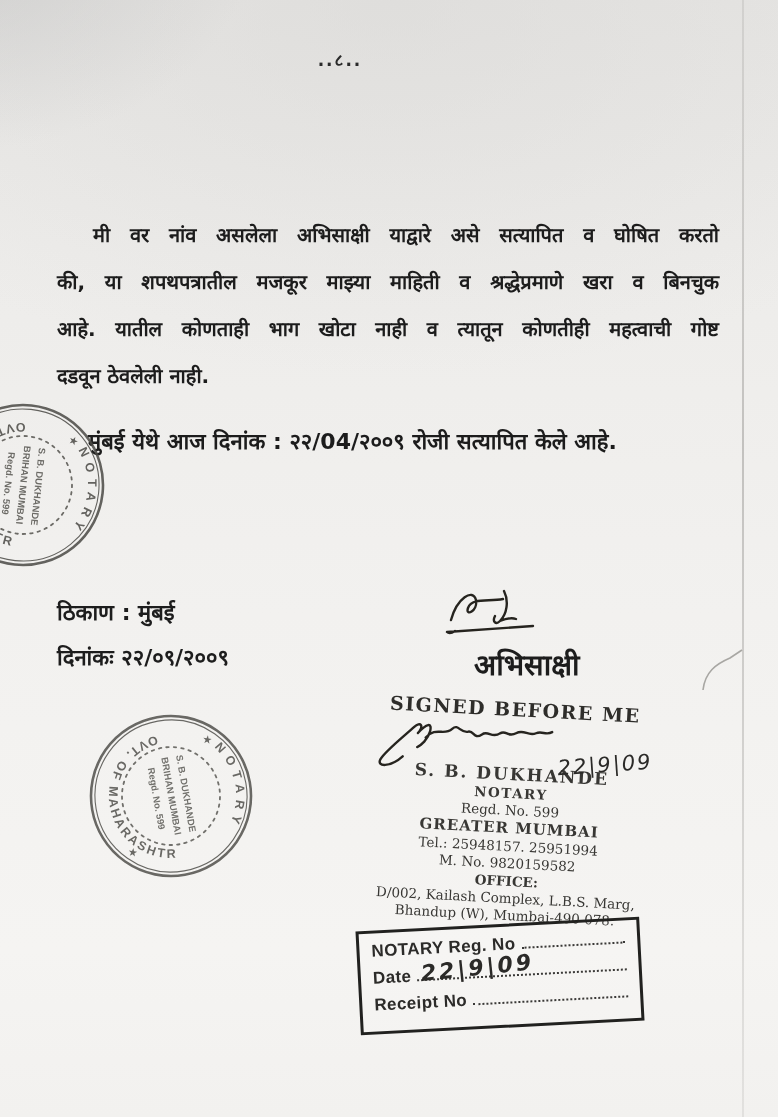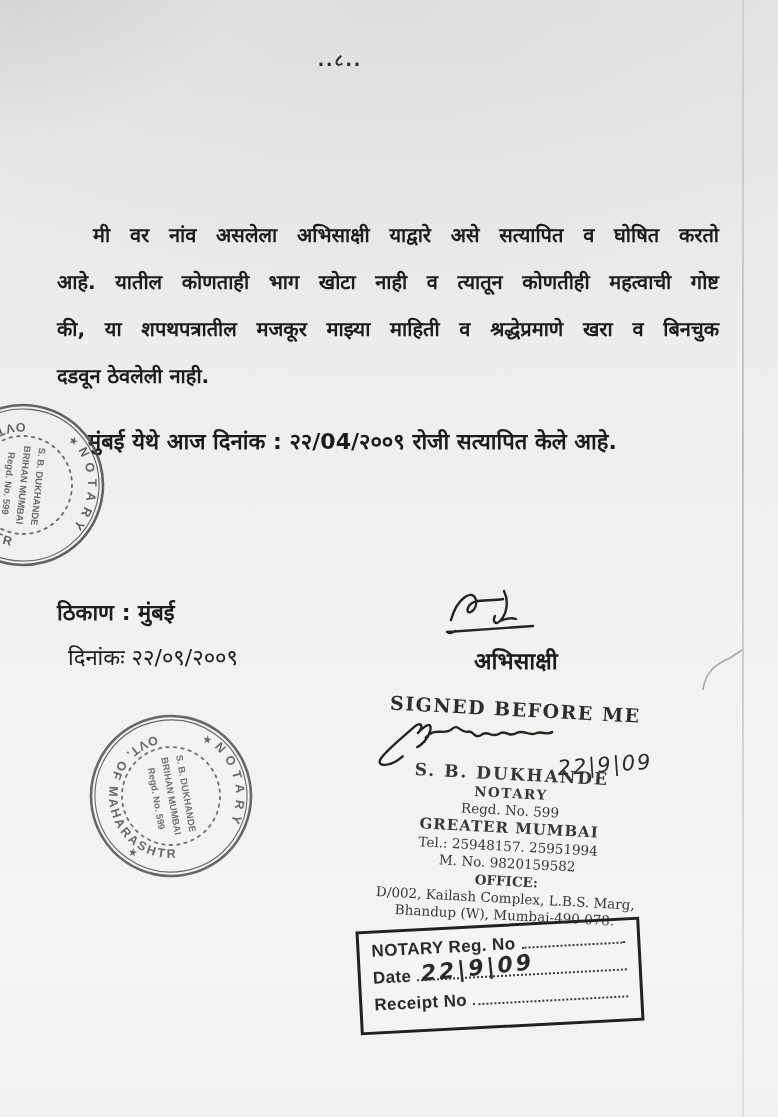--- a/index.html
+++ b/index.html
@@ -15,22 +15,22 @@
   
   .pagenum{left:300px;top:48px;width:80px;text-align:center;font-size:17px;font-weight:bold;letter-spacing:2px;color:#2a2a2a;}
   .title{left:290px;top:130px;font-size:25px;font-weight:bold;color:#161616;
          border-bottom:2.5px solid #161616;padding:0 4px 5px 4px;letter-spacing:.5px;}
   .para{left:57px;top:212px;width:662px;font-size:20px;font-weight:700;line-height:47px;color:#1c1c1c;}
   .para .pline{text-align:justify;text-align-last:justify;white-space:nowrap;}
   .para .pline.first{padding-left:36px;}
   .para .pline.last{text-align:right;text-align-last:left;white-space:normal;}
   .vline{left:88px;top:425px;width:640px;font-size:22px;font-weight:600;color:#1c1c1c;}
   .place{left:57px;top:596px;font-size:22px;font-weight:600;}
-  .dline{left:68px;top:641px;font-size:22px;font-weight:400;}
-  .deplabel{left:474px;top:644px;font-size:23px;font-weight:600;}
+  .dline{left:57px;top:641px;font-size:22px;font-weight:700;}
+  .deplabel{left:474px;top:644px;font-size:29px;font-weight:600;}
   
   .depsig{left:445px;top:586px;}
   .sigstroke{stroke:#26241f;stroke-width:2.4;fill:none;stroke-linecap:round;}
   
   .notaryblk{left:352px;top:698px;width:316px;text-align:center;transform:rotate(3deg);
              color:#383734;font-family:"DejaVu Serif","Liberation Serif",serif;}
   .sbm{font-size:19px;font-weight:bold;letter-spacing:1.5px;color:#2e2d2a;}
   .nsigwrap{position:relative;height:58px;margin-top:2px;}
   .nname{font-size:17px;font-weight:bold;letter-spacing:2px;margin-top:-16px;}
   .ndesig{font-size:13.5px;font-weight:bold;letter-spacing:1.5px;margin-top:1px;}
@@ -66,22 +66,22 @@
 </head>
 <body>
 
 <div id="page">
 
   <div class="abs pagenum">..८..</div>
 
 
   <div class="abs para">
     <div class="pline first">मी वर नांव असलेला अभिसाक्षी याद्वारे असे सत्यापित व घोषित करतो</div>
+    <div class="pline">की, या शपथपत्रातील मजकूर माझ्या माहिती व श्रद्धेप्रमाणे खरा व बिनचुक</div>
     <div class="pline">आहे. यातील कोणताही भाग खोटा नाही व त्यातून कोणतीही महत्वाची गोष्ट</div>
-    <div class="pline">की, या शपथपत्रातील मजकूर माझ्या माहिती व श्रद्धेप्रमाणे खरा व बिनचुक</div>
     <div class="pline last">दडवून ठेवलेली नाही.</div>
   </div>
 
   <div class="abs vline">मुंबई  येथे आज दिनांक : २२/04/२००९ रोजी सत्यापित केले आहे.</div>
 
   <div class="abs place">ठिकाण : मुंबई</div>
   <div class="abs dline">दिनांकः २२/०९/२००९</div>
 
   <svg class="abs depsig" width="110" height="56" viewBox="0 0 110 56">
     <path class="sigstroke" d="M6 34 C12 12 28 2 31 14 C33 25 20 31 23 22 C27 11 44 16 58 13 M59 5 C64 15 62 28 55 35 C51 39 47 36 50 30 M55 35 C60 33 66 31 71 33"></path>

